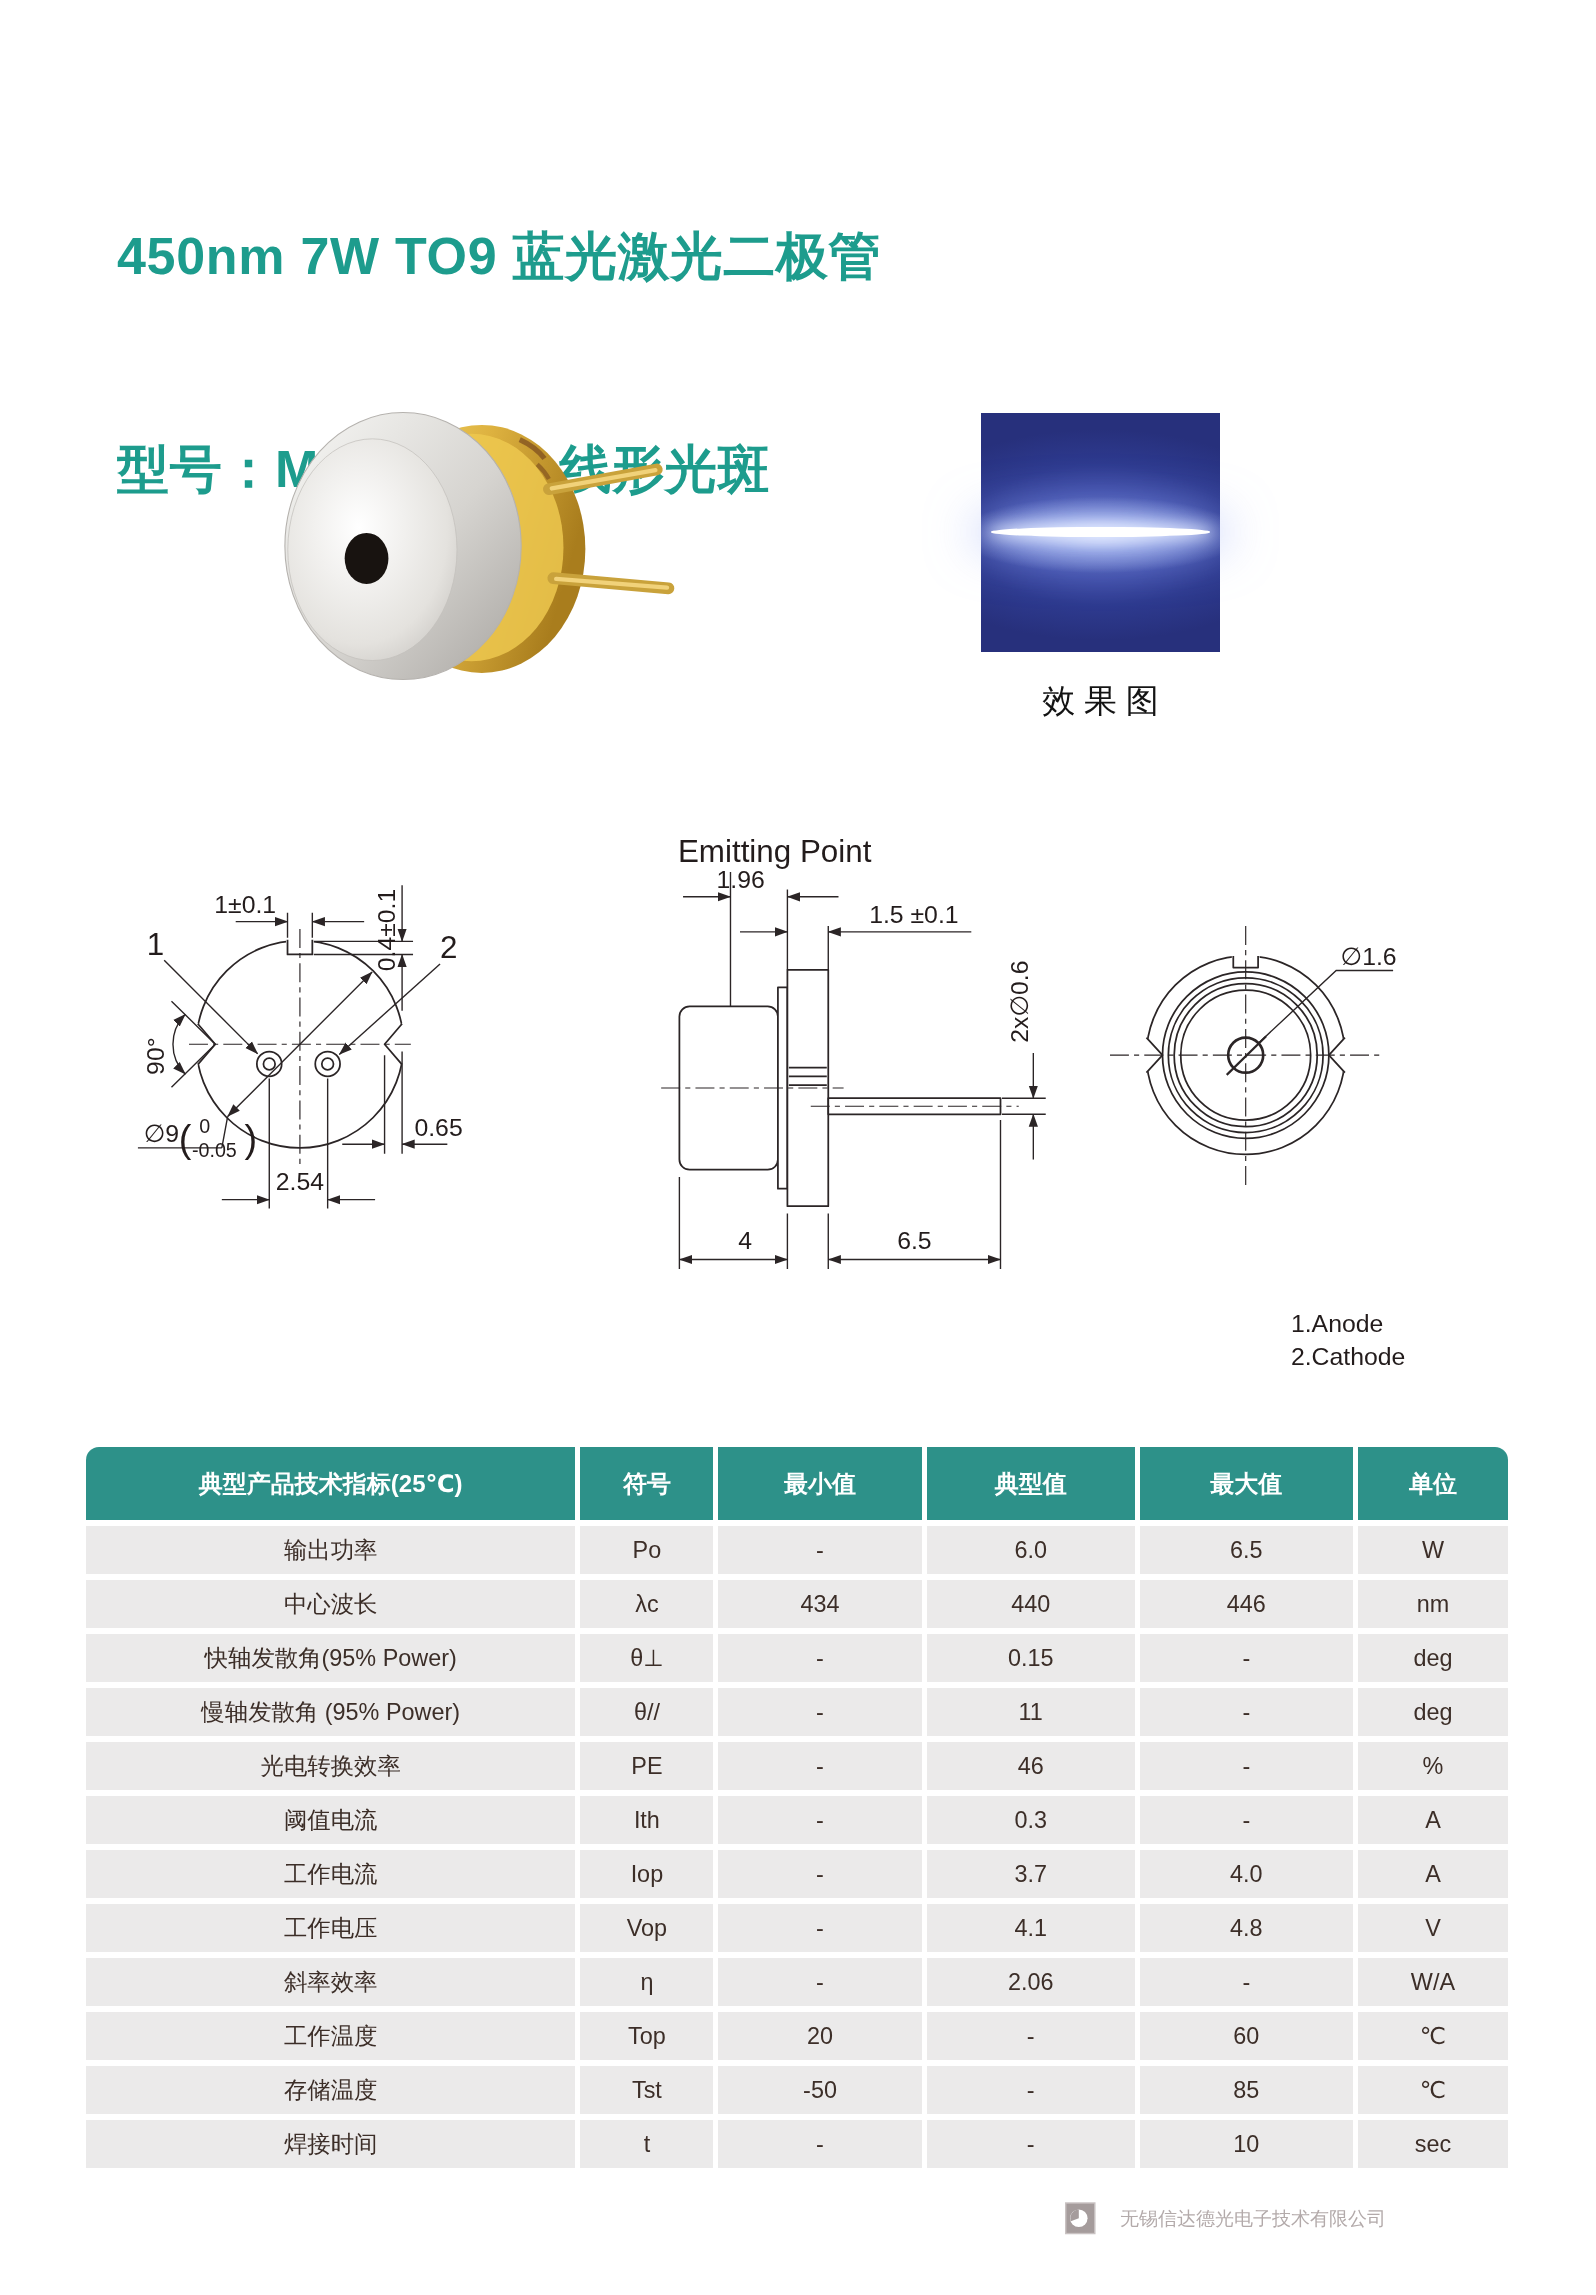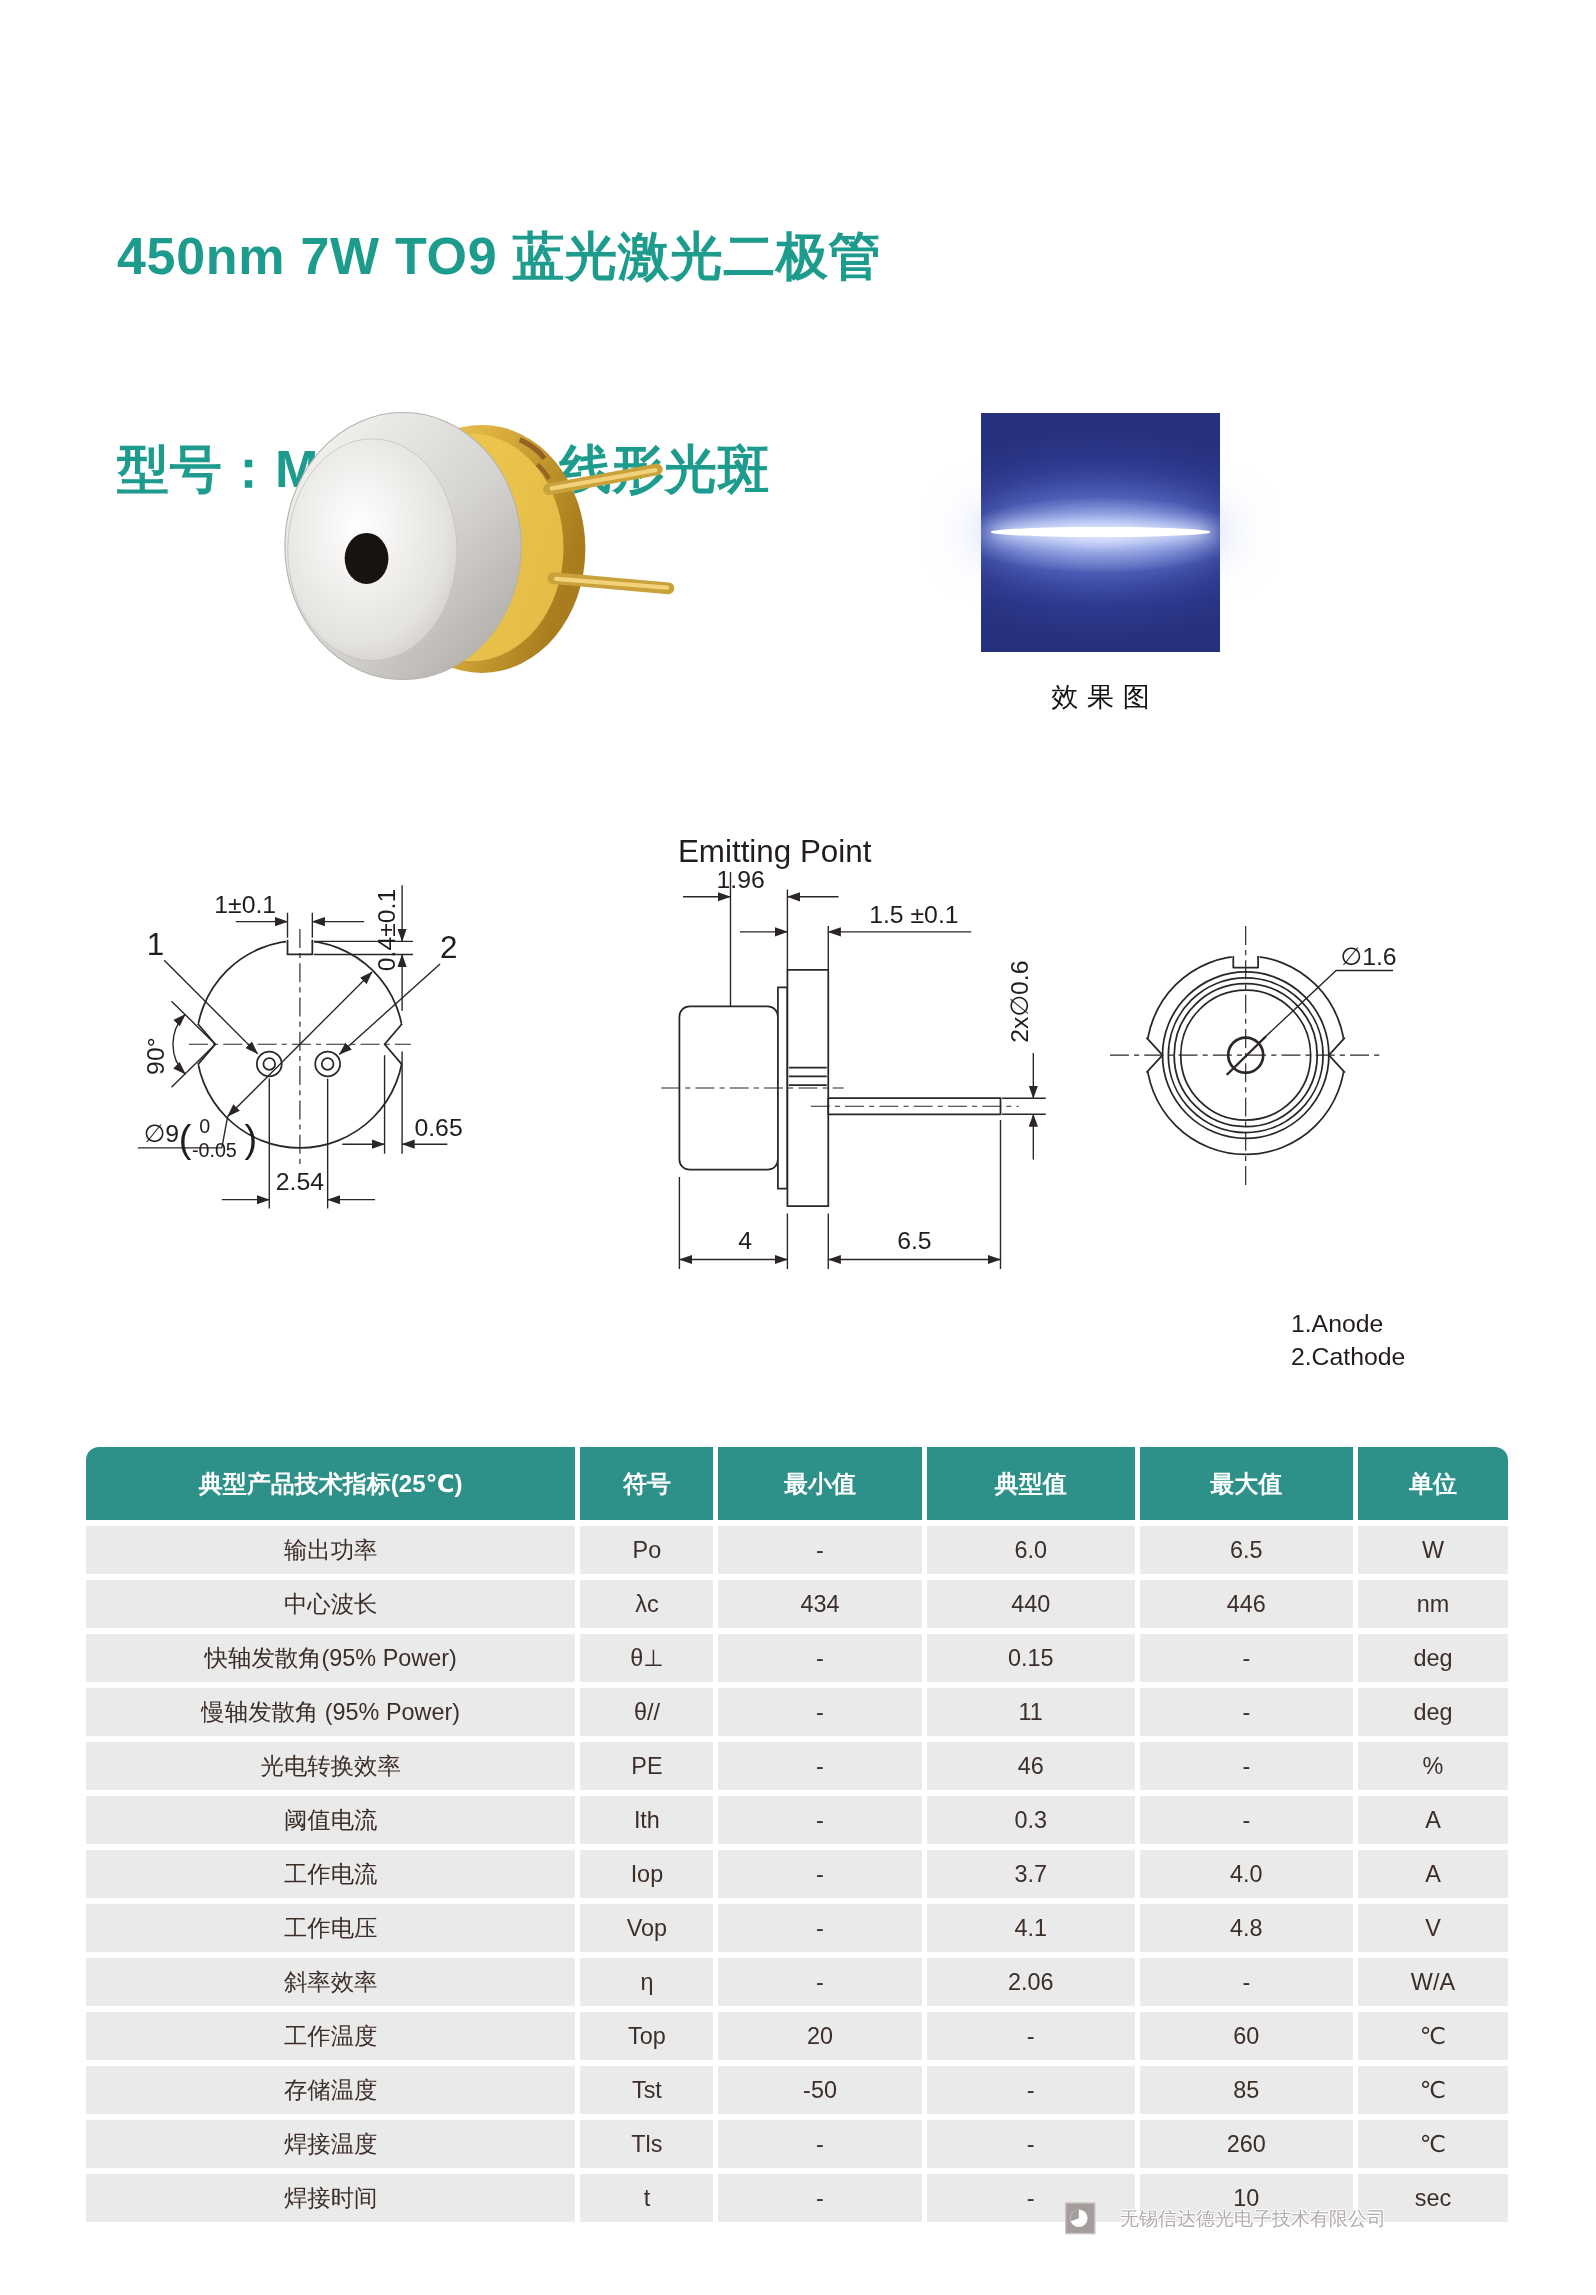--- a/index.html
+++ b/index.html
@@ -13,21 +13,21 @@
   
   .effect{position:absolute;left:981px;top:413px;width:239px;height:239px;
     background:
       radial-gradient(ellipse 60% 16% at 50% 51%, rgba(238,243,255,0.95) 0%, rgba(168,183,235,0.75) 45%, rgba(120,140,215,0) 100%),
       radial-gradient(ellipse 90% 45% at 50% 51%, rgba(96,112,192,0.95) 0%, rgba(66,81,172,0.92) 40%, rgba(47,60,146,0.88) 65%, rgba(38,47,122,0) 98%),
       #27307c;}
   .effect-line{position:absolute;left:4%;top:50%;width:92%;height:9.5px;margin-top:-5.1px;
     border-radius:50%;background:#fff;
     box-shadow:0 0 14.6px 4.4px rgba(228,235,255,0.95), 0 0 47px 17.5px rgba(150,170,245,0.55);}
   .effect-caption{position:absolute;left:981px;top:679px;width:239px;text-align:center;
-    font-size:27px;color:#141414;letter-spacing:8.8px;text-indent:8.8px;}
+    font-size:33px;color:#141414;letter-spacing:8.8px;text-indent:8.8px;}
 
   
   .drawings{position:absolute;left:110px;top:818px;}
   .ln{stroke:#2b2526;stroke-width:2.4;fill:none;stroke-linejoin:round;}
   .lnf{stroke:#2b2526;stroke-width:2.4;fill:#ffffff;stroke-linejoin:round;}
   .dim{stroke:#2b2526;stroke-width:1.9;fill:none;}
   .cl{stroke:#2b2526;stroke-width:1.6;stroke-dasharray:26 7 7 7;fill:none;}
   .er{fill:#ffffff;stroke:none;}
   .dt{font-family:"Liberation Sans","DejaVu Sans",sans-serif;font-size:34px;fill:#231c1c;}
   .dt-big{font-size:43px;}
@@ -349,28 +349,20 @@
 
         <tr>
           <td>存储温度</td>
           <td>Tst</td>
           <td>-50</td>
           <td>-</td>
           <td>85</td>
           <td>℃</td>
         </tr>
 
-        <tr>
-          <td>焊接温度</td>
-          <td>Tls</td>
-          <td>-</td>
-          <td>-</td>
-          <td>260</td>
-          <td>℃</td>
-        </tr>
 
         <tr>
           <td>焊接时间</td>
           <td>t</td>
           <td>-</td>
           <td>-</td>
           <td>10</td>
           <td>sec</td>
         </tr>
       </tbody>

